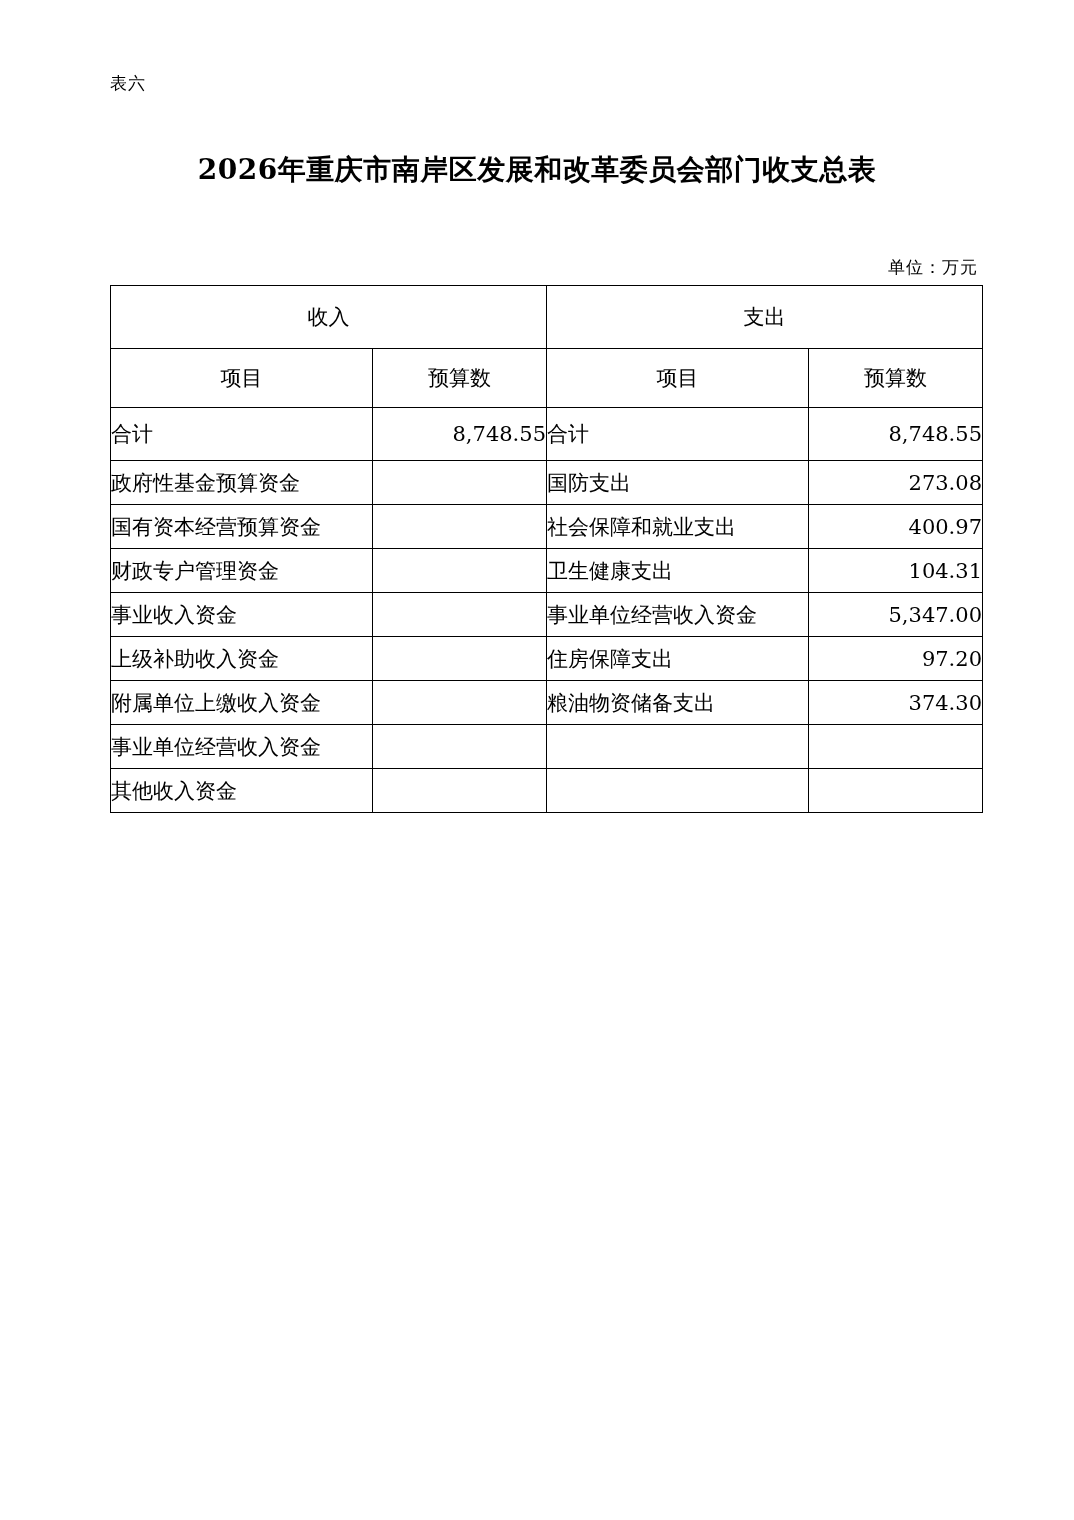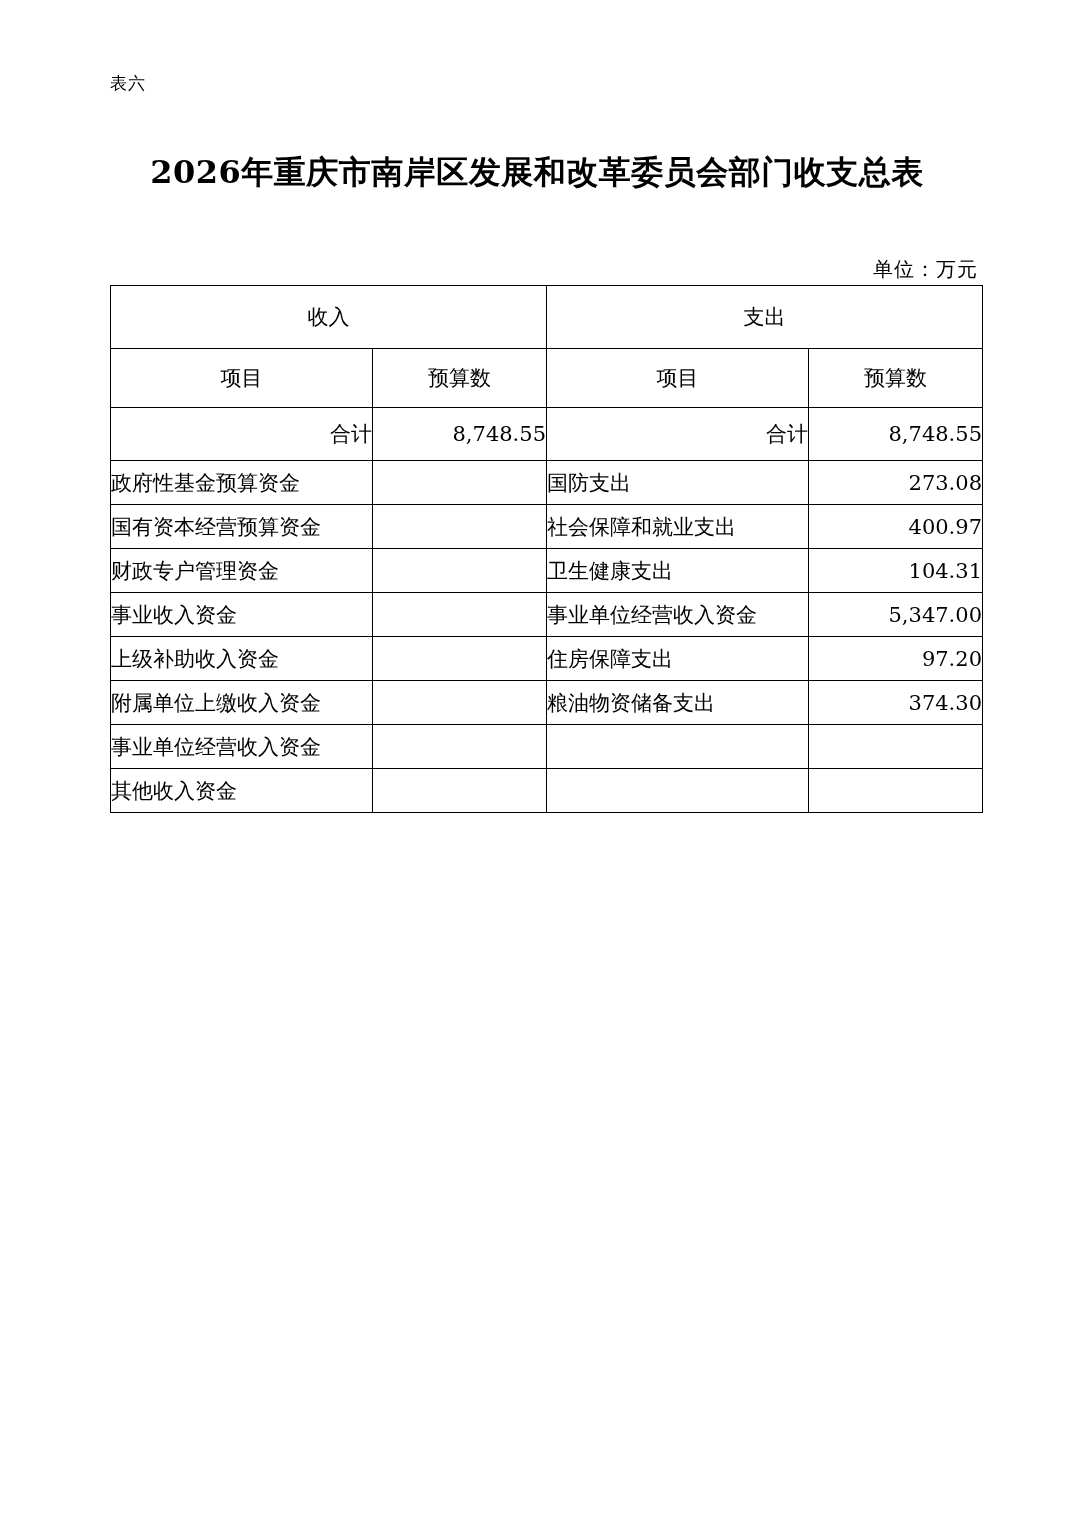--- a/index.html
+++ b/index.html
@@ -30,30 +30,30 @@
     font-size: 17px;
     letter-spacing: 1px;
     font-family: "DejaVu Serif", "Liberation Serif", serif;
   }
   .doc-title {
     position: absolute;
     top: 131px;
     left: 0;
     width: 1074px;
     text-align: center;
-    font-size: 32px;
+    font-size: 28px;
     font-weight: bold;
     letter-spacing: 0.5px;
     font-family: "DejaVu Serif", "Liberation Serif", serif;
   }
   .unit-note {
     position: absolute;
     top: 236px;
     right: 96px;
-    font-size: 20px;
+    font-size: 17px;
     letter-spacing: 1px;
     font-family: "DejaVu Serif", "Liberation Serif", serif;
   }
   table.budget {
     position: absolute;
     top: 265px;
     left: 110px;
     width: 872px;
     border-collapse: collapse;
     table-layout: fixed;
@@ -76,21 +76,21 @@
     text-align: center;
     font-size: 19px;
   }
   .total-row td {
     height: 52px;
   }
   .body-row td {
     height: 43px;
   }
   .c-item {
-    text-align: right;
+    text-align: left;
   }
   .l-item {
     text-align: left;
     padding-left: 12px;
   }
   .r-num {
     text-align: right;
     padding-right: 10px;
   }
   .w-item { width: 262px; }

